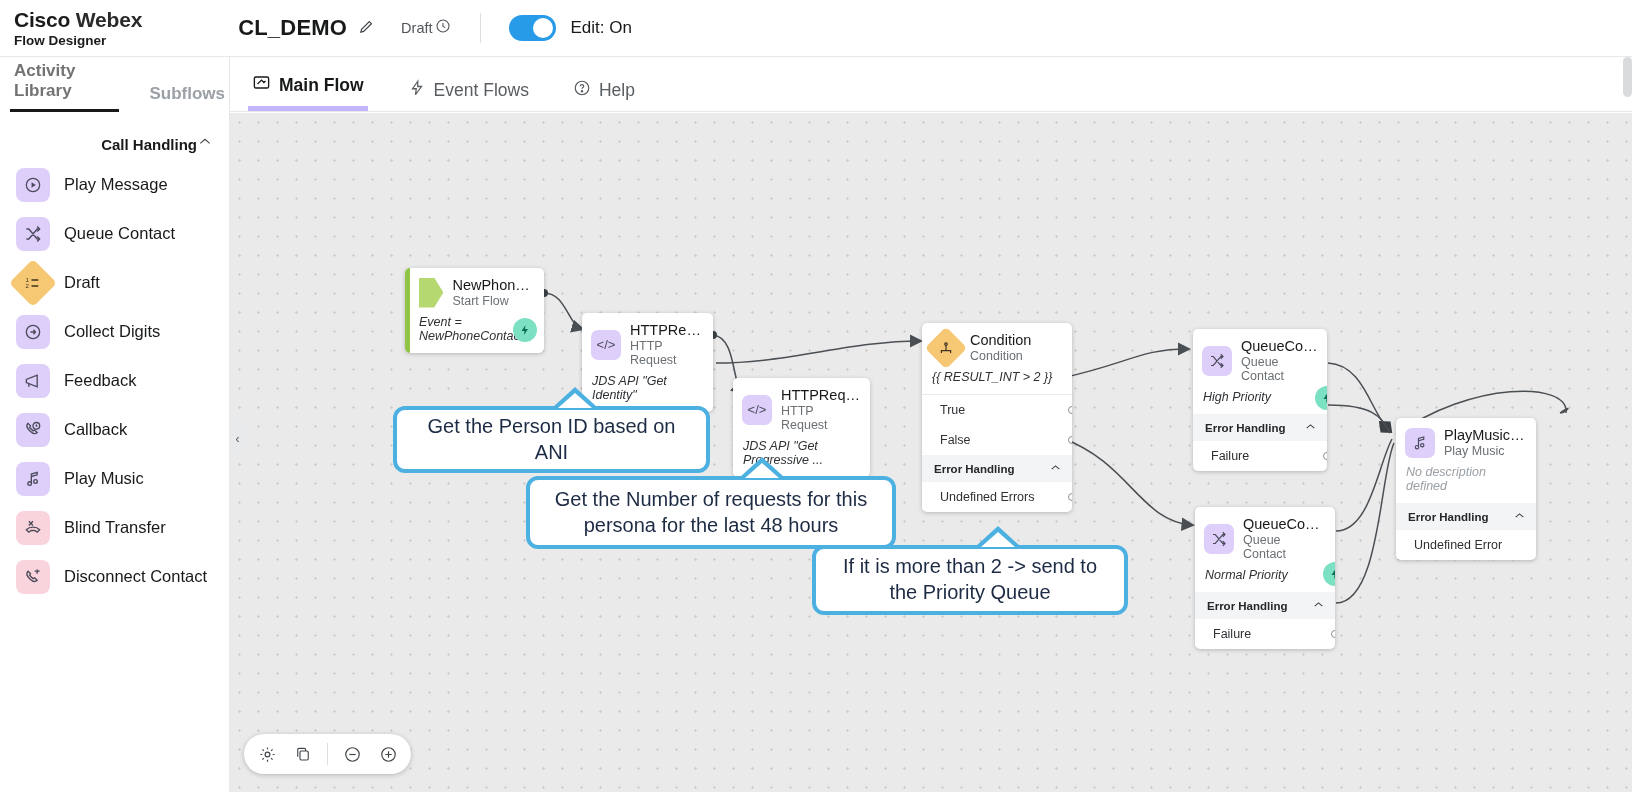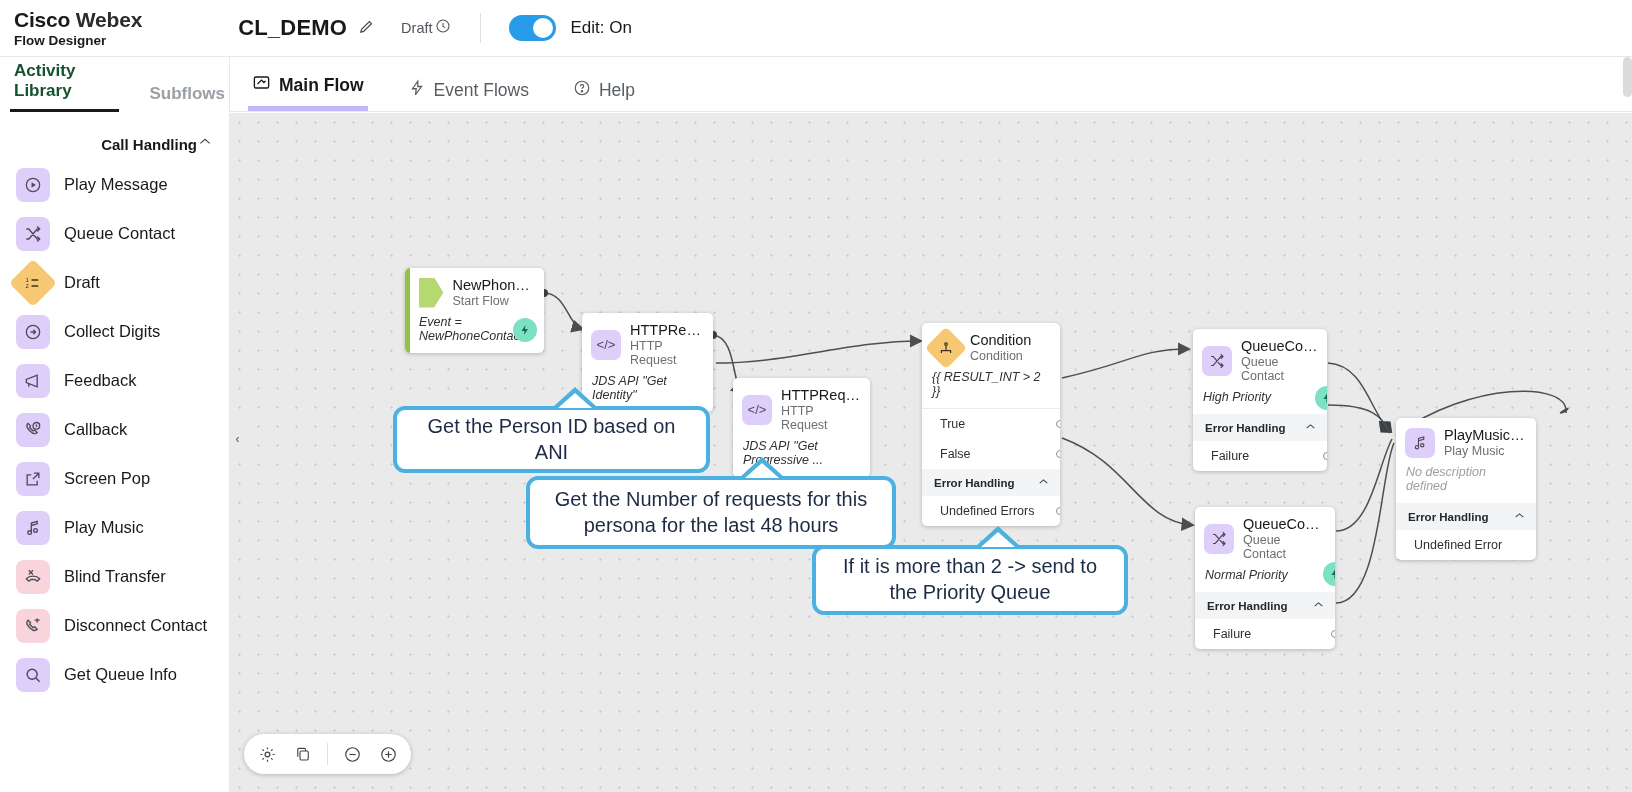--- a/index.html
+++ b/index.html
@@ -37,21 +37,21 @@
   }
   #editlabel { margin-left: 15px; font-size: 17px; color: #17191a; }
 
   
   #sidebar {
     position: absolute; left: 0; top: 57px; width: 230px; height: 735px;
     background: #fff; border-right: 1px solid #e8e8e8; overflow: hidden;
   }
   #libtabs { display: flex; align-items: flex-end; height: 55px; padding-left: 10px; }
   .libtab { font-size: 17px; padding: 0 4px 8px 4px; cursor: pointer; }
-  .libtab.active { color: #14532d; font-weight: bold; border-bottom: 3px solid #17191a; }
+  .libtab.active { color: #737373; font-weight: bold; border-bottom: 3px solid #17191a; }
   .libtab.inactive { color: #9aa0a6; font-weight: bold; margin-left: 26px; }
   #grouphdr {
     display: flex; align-items: center; justify-content: flex-end;
     padding: 22px 16px 6px 4px; cursor: pointer;
   }
   #grouphdr .gtxt { font-size: 15px; font-weight: bold; color: #17191a; }
   .act {
     display: flex; align-items: center; height: 49px; padding-left: 16px; cursor: pointer;
   }
   .actic {
@@ -286,29 +286,20 @@
     <div class="actic sq">
       <svg width="20" height="20" viewBox="0 0 24 24" fill="none" stroke="#4b4b5c" stroke-width="1.6">
           <path d="M6 4c-2 2-2 5 2 9s7 4 9 2l-3-3-2 1-4-4 1-2z"></path>
           <circle cx="16" cy="7" r="4"></circle>
           <path d="M16 5.5V7l1.2.9"></path>
         </svg>
     </div>
     <div class="actlbl">Callback</div>
   </div>
 
-  <div class="act">
-    <div class="actic sq">
-      <svg width="20" height="20" viewBox="0 0 24 24" fill="none" stroke="#4b4b5c" stroke-width="1.6">
-          <path d="M13 5h6v6M19 5l-7 7"></path>
-          <path d="M17 14v5H5V7h5"></path>
-        </svg>
-    </div>
-    <div class="actlbl">Screen Pop</div>
-  </div>
 
   <div class="act">
     <div class="actic sq">
       <svg width="20" height="20" viewBox="0 0 24 24" fill="none" stroke="#4b4b5c" stroke-width="1.6">
           <path d="M10 17V6l7-2v3l-7 2"></path>
           <circle cx="8" cy="17.5" r="2.2"></circle>
           <circle cx="15" cy="15" r="2.2"></circle>
         </svg>
     </div>
     <div class="actlbl">Play Music</div>
@@ -327,29 +318,20 @@
   <div class="act">
     <div class="actic pk">
       <svg width="20" height="20" viewBox="0 0 24 24" fill="none" stroke="#4b4b5c" stroke-width="1.6">
           <path d="M6 5c-2 2-2 5 2 9s7 4 9 2l-3-3-2 1-4-4 1-2z"></path>
           <path d="M14 5h6M17 3v5"></path>
         </svg>
     </div>
     <div class="actlbl">Disconnect Contact</div>
   </div>
 
-  <div class="act">
-    <div class="actic sq">
-      <svg width="20" height="20" viewBox="0 0 24 24" fill="none" stroke="#4b4b5c" stroke-width="1.7">
-          <circle cx="11" cy="11" r="6"></circle>
-          <path d="M15.5 15.5L20 20"></path>
-        </svg>
-    </div>
-    <div class="actlbl">Get Queue Info</div>
-  </div>
 </div>
 
 <div id="collapse">
   <span>‹</span>
 </div>
 
 <div id="main">
   <div id="flowtabs">
     <div class="ftab active">
       <span>
@@ -451,21 +433,21 @@
     <div class="nhead">
       <div class="nic">&lt;/&gt;</div>
       <div class="ntxt">
         <div class="ntitle" style="max-width:88px;">HTTPRequest...</div>
         <div class="nsub">HTTP Request</div>
       </div>
     </div>
     <div class="ndesc">JDS API "Get Progressive ...</div>
   </div>
 
-  <div class="node" id="n-cond" style="left:692px;top:210px;width:138px;">
+  <div class="node" id="n-cond" style="left:692px;top:210px;width:150px;">
     <div class="nhead">
       <div class="nic" style="background:#f7c873;transform:rotate(45deg);border-radius:5px;">
         <svg width="17" height="17" viewBox="0 0 24 24" fill="none" stroke="#3d3320" stroke-width="1.7" style="transform:rotate(-45deg);">
             <circle cx="12" cy="5.5" r="1.8"></circle>
             <path d="M12 7.3v3.4M5.5 18v-3.4h13V18M12 10.7v3.9"></path>
           </svg>
       </div>
       <div class="ntxt">
         <div class="ntitle">Condition</div>
         <div class="nsub">Condition</div>

